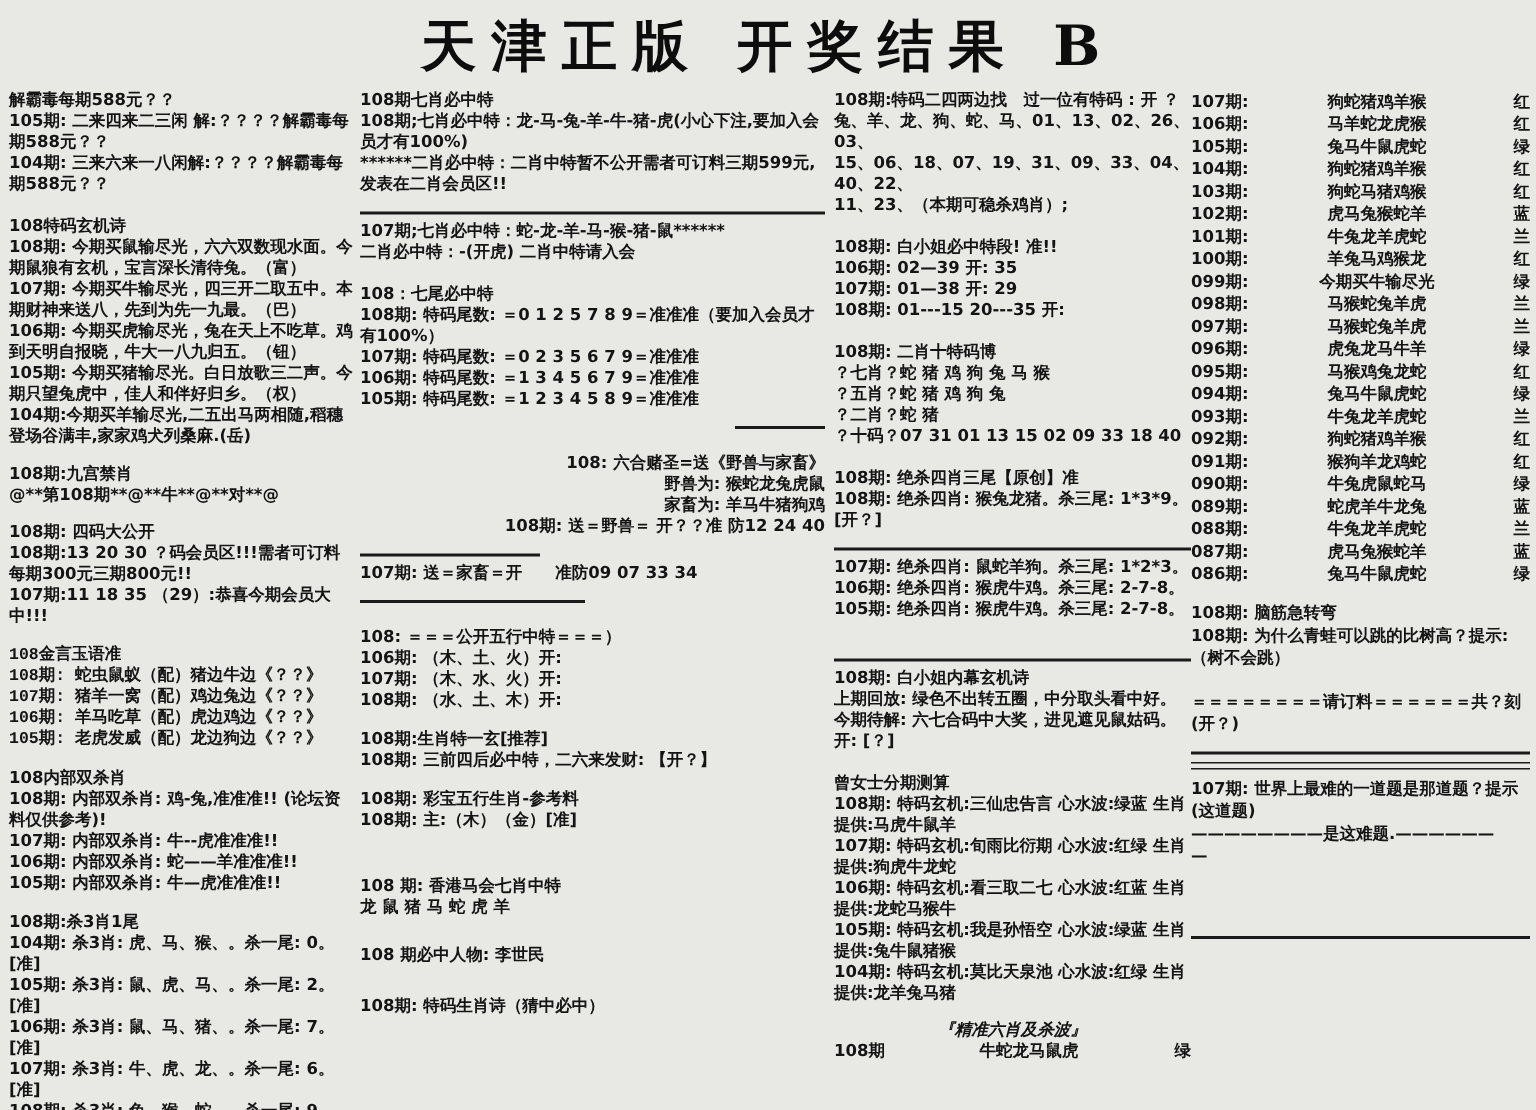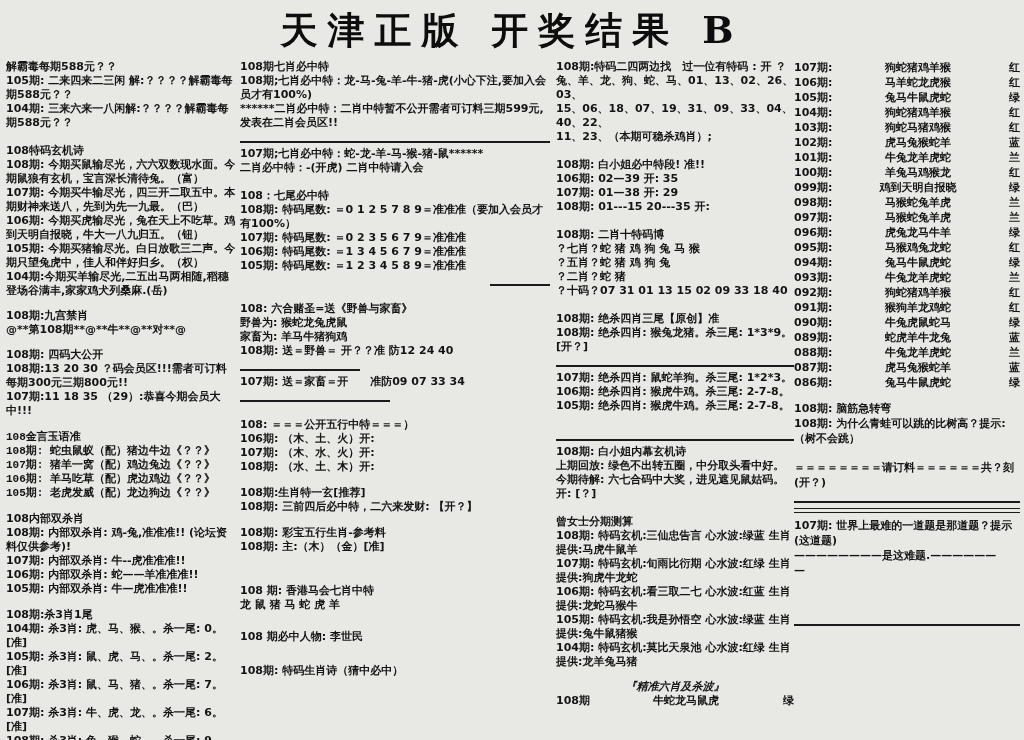--- a/index.html
+++ b/index.html
@@ -92,21 +92,21 @@
       <div class="line">二肖必中特：-(开虎) 二肖中特请入会</div>
     </div>
     <div class="block" style="margin-top: 14px;">
       <div class="line">108：七尾必中特</div>
       <div class="line">108期: 特码尾数: ＝0 1 2 5 7 8 9＝准准准（要加入会员才有100%）</div>
       <div class="line">107期: 特码尾数: ＝0 2 3 5 6 7 9＝准准准</div>
       <div class="line">106期: 特码尾数: ＝1 3 4 5 6 7 9＝准准准</div>
       <div class="line">105期: 特码尾数: ＝1 2 3 4 5 8 9＝准准准</div>
     </div>
     <div class="rule" style="width: 60px; margin-left: auto;"></div>
-    <div class="block" style="margin-top: 16px;">
+    <div class="block" style="margin-top: 16px; text-align: right;">
       <div class="line">108: 六合赌圣=送《野兽与家畜》</div>
       <div class="line">野兽为: 猴蛇龙兔虎鼠</div>
       <div class="line">家畜为: 羊马牛猪狗鸡</div>
       <div class="line">108期: 送＝野兽＝ 开？？准 防12 24 40</div>
     </div>
     <div class="rule" style="width: 120px;"></div>
     <div class="block">
       <div class="line">107期: 送＝家畜＝开　　准防09 07 33 34</div>
     </div>
     <div class="rule" style="width: 150px;"></div>
@@ -225,21 +225,21 @@
         <span class="animals">牛兔龙羊虎蛇</span>
         <span class="color-word">兰</span>
       </div>
       <div class="issue-row">
         <span class="issue-label">100期:</span>
         <span class="animals">羊兔马鸡猴龙</span>
         <span class="color-word">红</span>
       </div>
       <div class="issue-row">
         <span class="issue-label">099期:</span>
-        <span class="animals">鸡到天明自报晓</span>
+        <span class="animals">今期买牛输尽光</span>
         <span class="color-word">绿</span>
       </div>
       <div class="issue-row">
         <span class="issue-label">098期:</span>
         <span class="animals">马猴蛇兔羊虎</span>
         <span class="color-word">兰</span>
       </div>
       <div class="issue-row">
         <span class="issue-label">097期:</span>
         <span class="animals">马猴蛇兔羊虎</span>

